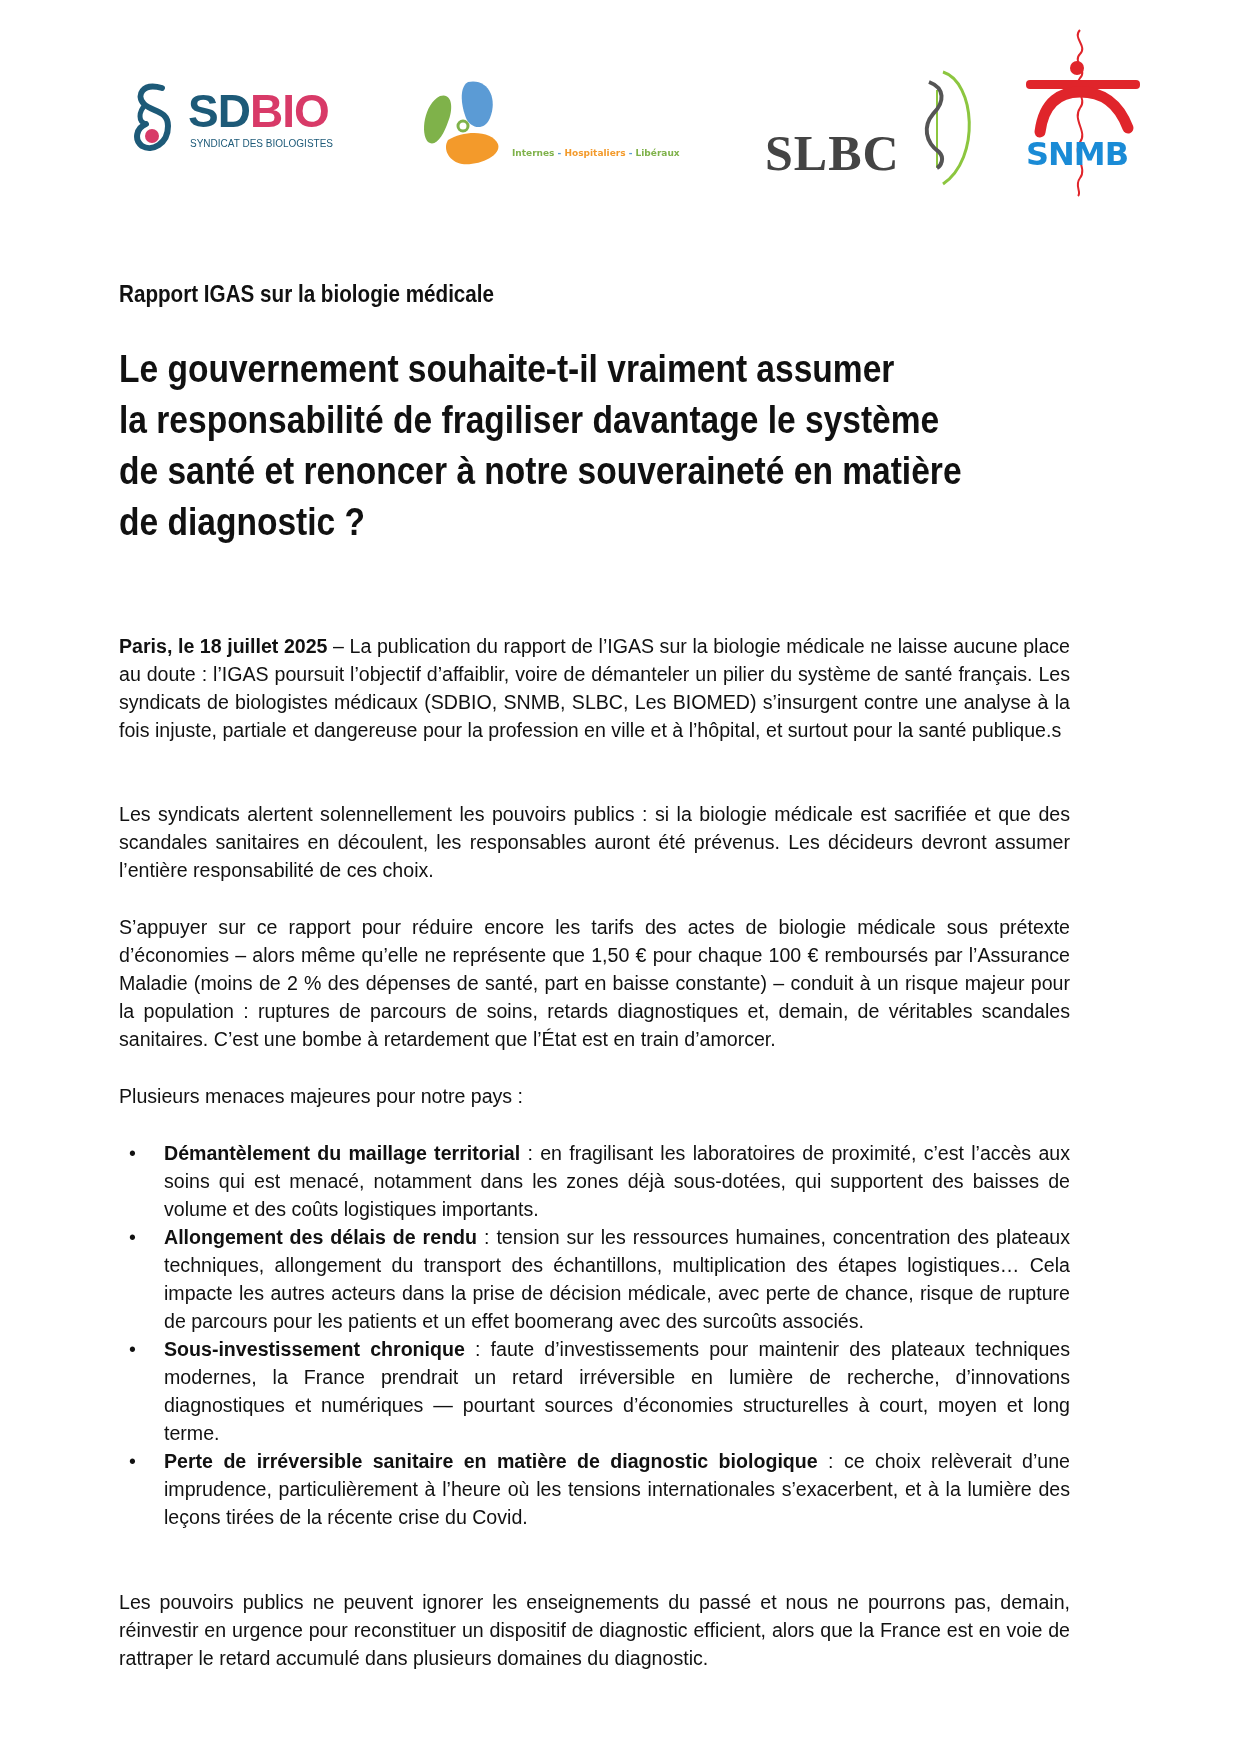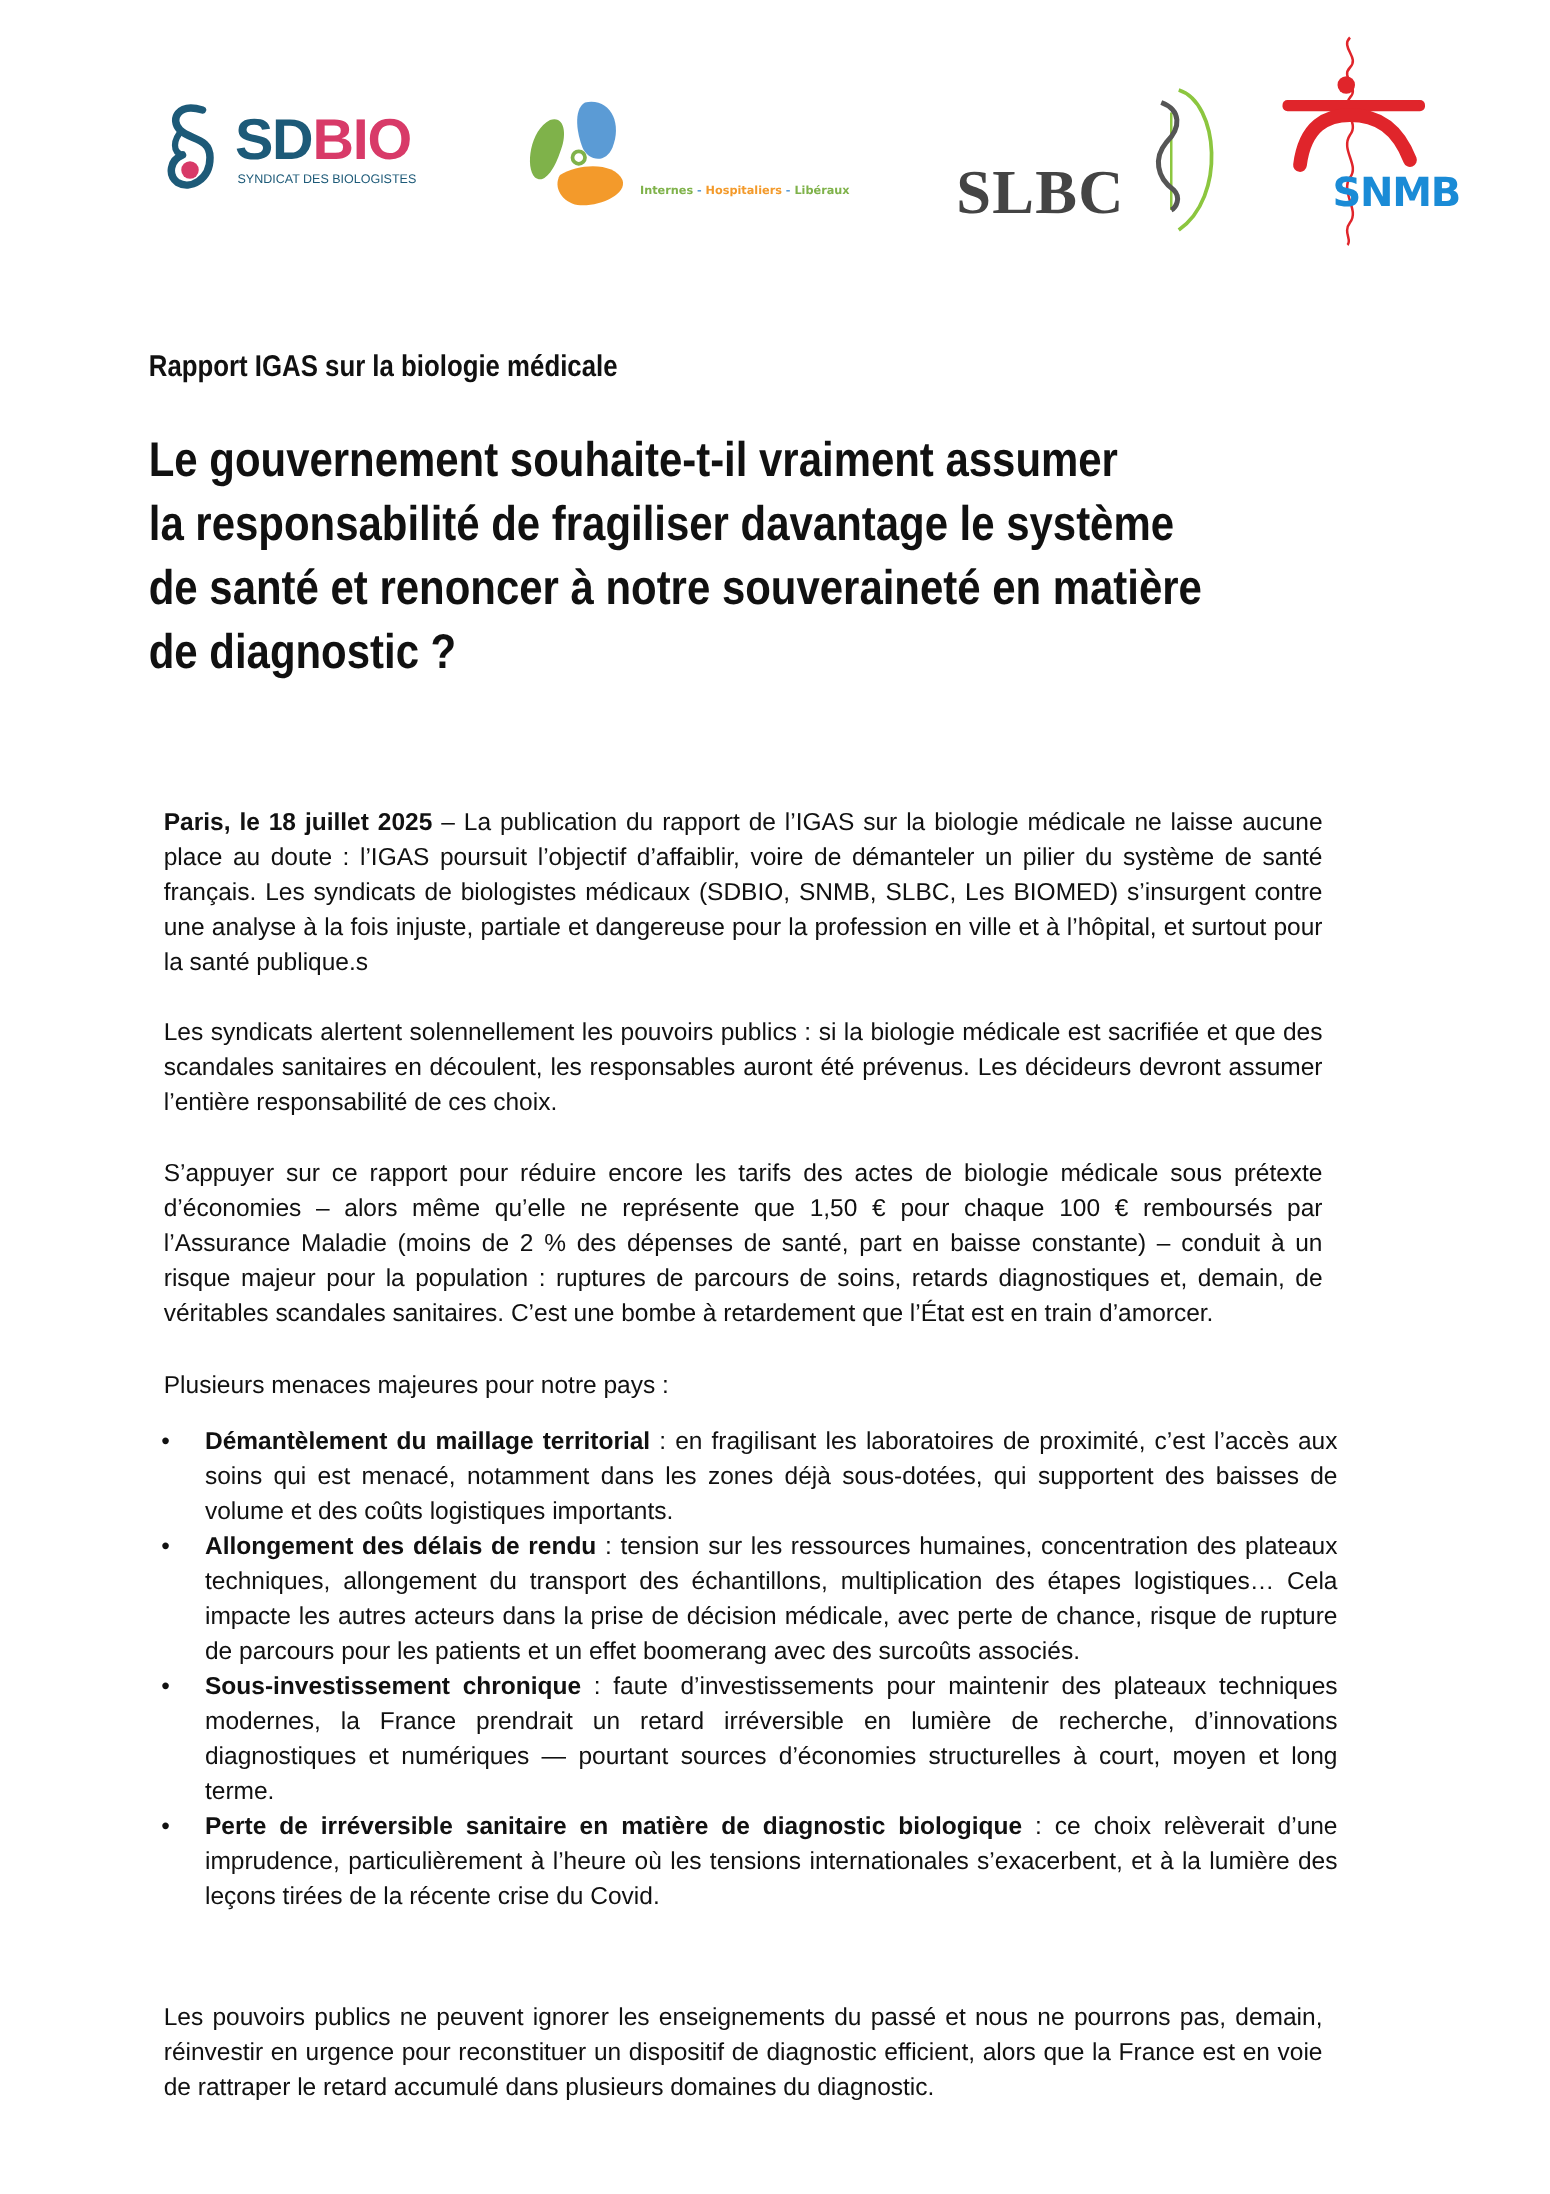--- a/index.html
+++ b/index.html
@@ -13,26 +13,26 @@
   .biomed{left:418px;top:78px;width:280px;height:90px;}
   .biomed .mark{position:absolute;left:0;top:0;width:95px;height:90px;}
   .biomed .t1{position:absolute;left:94px;top:10px;font-weight:bold;font-size:23px;color:#5b9bd5;line-height:24px;white-space:nowrap;font-family:"DejaVu Sans",sans-serif;}
   .biomed .t2{position:absolute;left:94px;top:70px;font-size:9px;font-weight:bold;white-space:nowrap;font-family:"DejaVu Sans",sans-serif;}
   .biomed .t2 .g{color:#7fb24a;} .biomed .t2 .o{color:#f39a2b;} .biomed .t2 .b{color:#5b9bd5;}
   .slbc{left:765px;top:68px;width:220px;height:120px;}
   .slbc .word{position:absolute;left:0;top:28px;font-family:"Liberation Serif",serif;font-size:50px;font-weight:bold;color:#444;letter-spacing:1px;margin-top:28px;}
   .slbc svg{position:absolute;left:150px;top:0;}
   .snmb{left:1022px;top:28px;width:125px;height:170px;}
   .snmb svg{position:absolute;left:0;top:0;}
-  .snmb .word{position:absolute;left:4px;top:107px;font-family:"DejaVu Sans",sans-serif;font-weight:bold;font-size:32px;color:#1a8bd6;letter-spacing:-1px;margin-left:40px;}
+  .snmb .word{position:absolute;left:4px;top:107px;font-family:"DejaVu Sans",sans-serif;font-weight:bold;font-size:32px;color:#1a8bd6;letter-spacing:-1px;}
   .subtitle{position:absolute;left:119px;top:280px;font-size:24px;font-weight:bold;font-family:"Liberation Sans Narrow","Liberation Sans",sans-serif;transform:scaleX(0.86);transform-origin:left top;white-space:nowrap;}
   .title{position:absolute;left:119px;top:343px;width:1200px;font-size:39px;font-weight:bold;line-height:51px;transform:scaleX(0.86);transform-origin:left top;}
   .title div{white-space:nowrap;}
   .body{position:absolute;left:119px;width:951px;font-size:19.6px;line-height:28px;text-align:justify;}
-  .body p{margin:12px;}
+  .body p{margin:0;}
   .bullets{position:absolute;left:119px;width:951px;font-size:19.6px;line-height:28px;margin:0;padding:0;list-style:none;}
   .bullets li{position:relative;padding-left:45px;text-align:justify;}
   .bullets li .dot{position:absolute;left:10px;top:0;}
   b{font-weight:bold;}
 </style>
 </head>
 <body>
 
 <div class="logo sdbio">
   <svg class="mark" viewBox="0 0 42 72" width="42" height="72">

